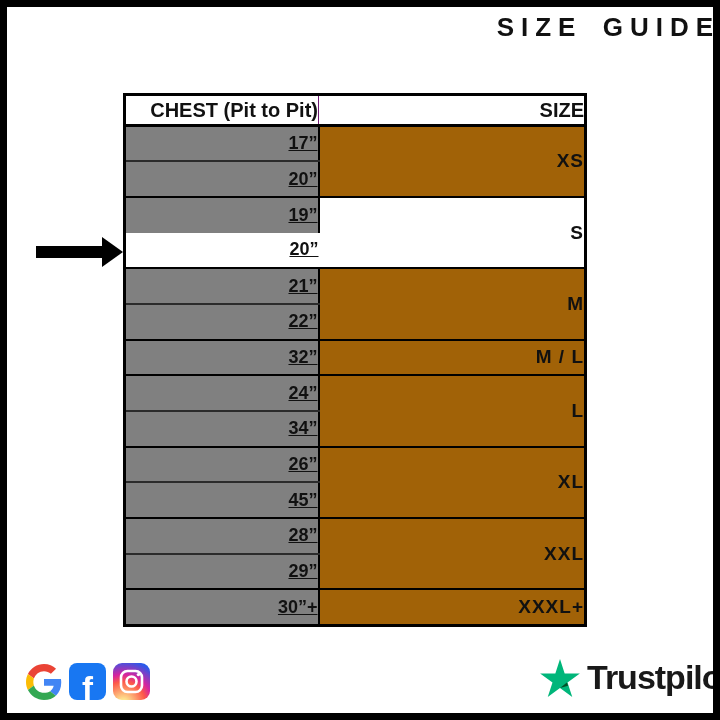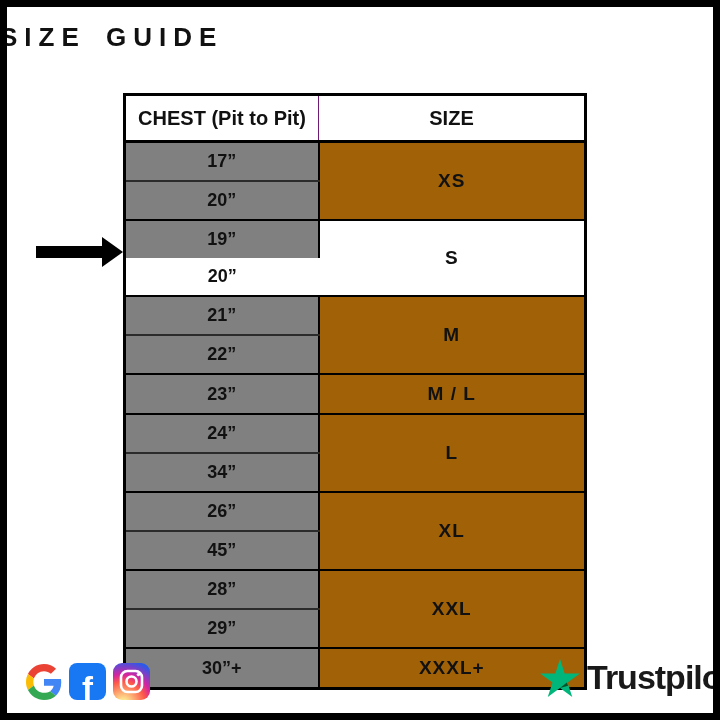--- a/index.html
+++ b/index.html
@@ -5,21 +5,21 @@
   html,body { margin:0; padding:0; background:#e8e8e8; }
   .page {
     position:relative; width:720px; height:720px; background:#ffffff;
     font-family:"Liberation Sans", sans-serif; overflow:hidden; margin:0 auto;
   }
   .frame {
     position:absolute; inset:0; border:7px solid #000; pointer-events:none; z-index:20;
   }
   
   .title {
-    position:absolute; top:23px; left:0; width:100%; text-align:left;
+    position:absolute; top:13px; left:0; width:100%; text-align:right;
     font-size:26px; line-height:28px; font-weight:800; color:#111;
     letter-spacing:7px; word-spacing:6px;
   }
   .subtitle {
     position:absolute; top:55px; left:0; width:100%; text-align:center;
     font-size:13px; line-height:15px; font-weight:700; color:#111;
     letter-spacing:5px; word-spacing:8px;
   }
   
   .arrow { position:absolute; left:36px; top:237px; width:87px; height:30px; z-index:5; }
@@ -31,27 +31,27 @@
   }
   
   .sizes-table {
     position:absolute; left:123px; top:93px;
     border-collapse:collapse; table-layout:fixed; background:#fff;
     border:3px solid #000;
   }
   .sizes-table col.c-chest { width:194px; }
   .sizes-table col.c-size  { width:267px; }
   .sizes-table th, .sizes-table td {
-    padding:8px; text-align:center; font-weight:700; color:#111;
+    padding:0; text-align:right; font-weight:700; color:#111;
     vertical-align:middle; overflow:hidden;
   }
   .sizes-table thead th { height:28px; font-size:20px; background:#fff; border-bottom:3px solid #000; }
   .sizes-table th.h-size { border-left:1px solid #701a75; }
   .sizes-table tbody tr { height:35.7px; }
-  .sizes-table td.chest { background:#808080; font-size:18px; border-right:2px solid #000; }
+  .sizes-table td.chest { background:#808080; font-size:18px; border-right:2px solid #000;text-decoration:underline; }
   .sizes-table td.size  { background:#a16207; font-size:19px; letter-spacing:1px; }
   .sizes-table td.sep   { border-bottom:2px solid #2b2b2b; }
   .sizes-table td.gb    { border-bottom:2px solid #000; }
   .sizes-table td.white { background:#ffffff; }
   .sizes-table td.chest.white { border-right:none; }
   
   .social { position:absolute; left:26px; top:663px; display:flex; align-items:center; gap:7px; }
   .g-icon { width:36px; height:36px; display:block; }
   .fb-icon {
     width:37px; height:37px; border-radius:8px; background:#1877F2;
@@ -119,21 +119,21 @@
         <td class="chest gb white">20”</td>
       </tr>
       <tr>
         <td class="chest sep">21”</td>
         <td class="size gb" rowspan="2">M</td>
       </tr>
       <tr>
         <td class="chest gb">22”</td>
       </tr>
       <tr>
-        <td class="chest gb">23”</td>
+        <td class="chest gb">32”</td>
         <td class="size gb">M / L</td>
       </tr>
       <tr>
         <td class="chest sep">24”</td>
         <td class="size gb" rowspan="2">L</td>
       </tr>
       <tr>
         <td class="chest gb">34”</td>
       </tr>
       <tr>

